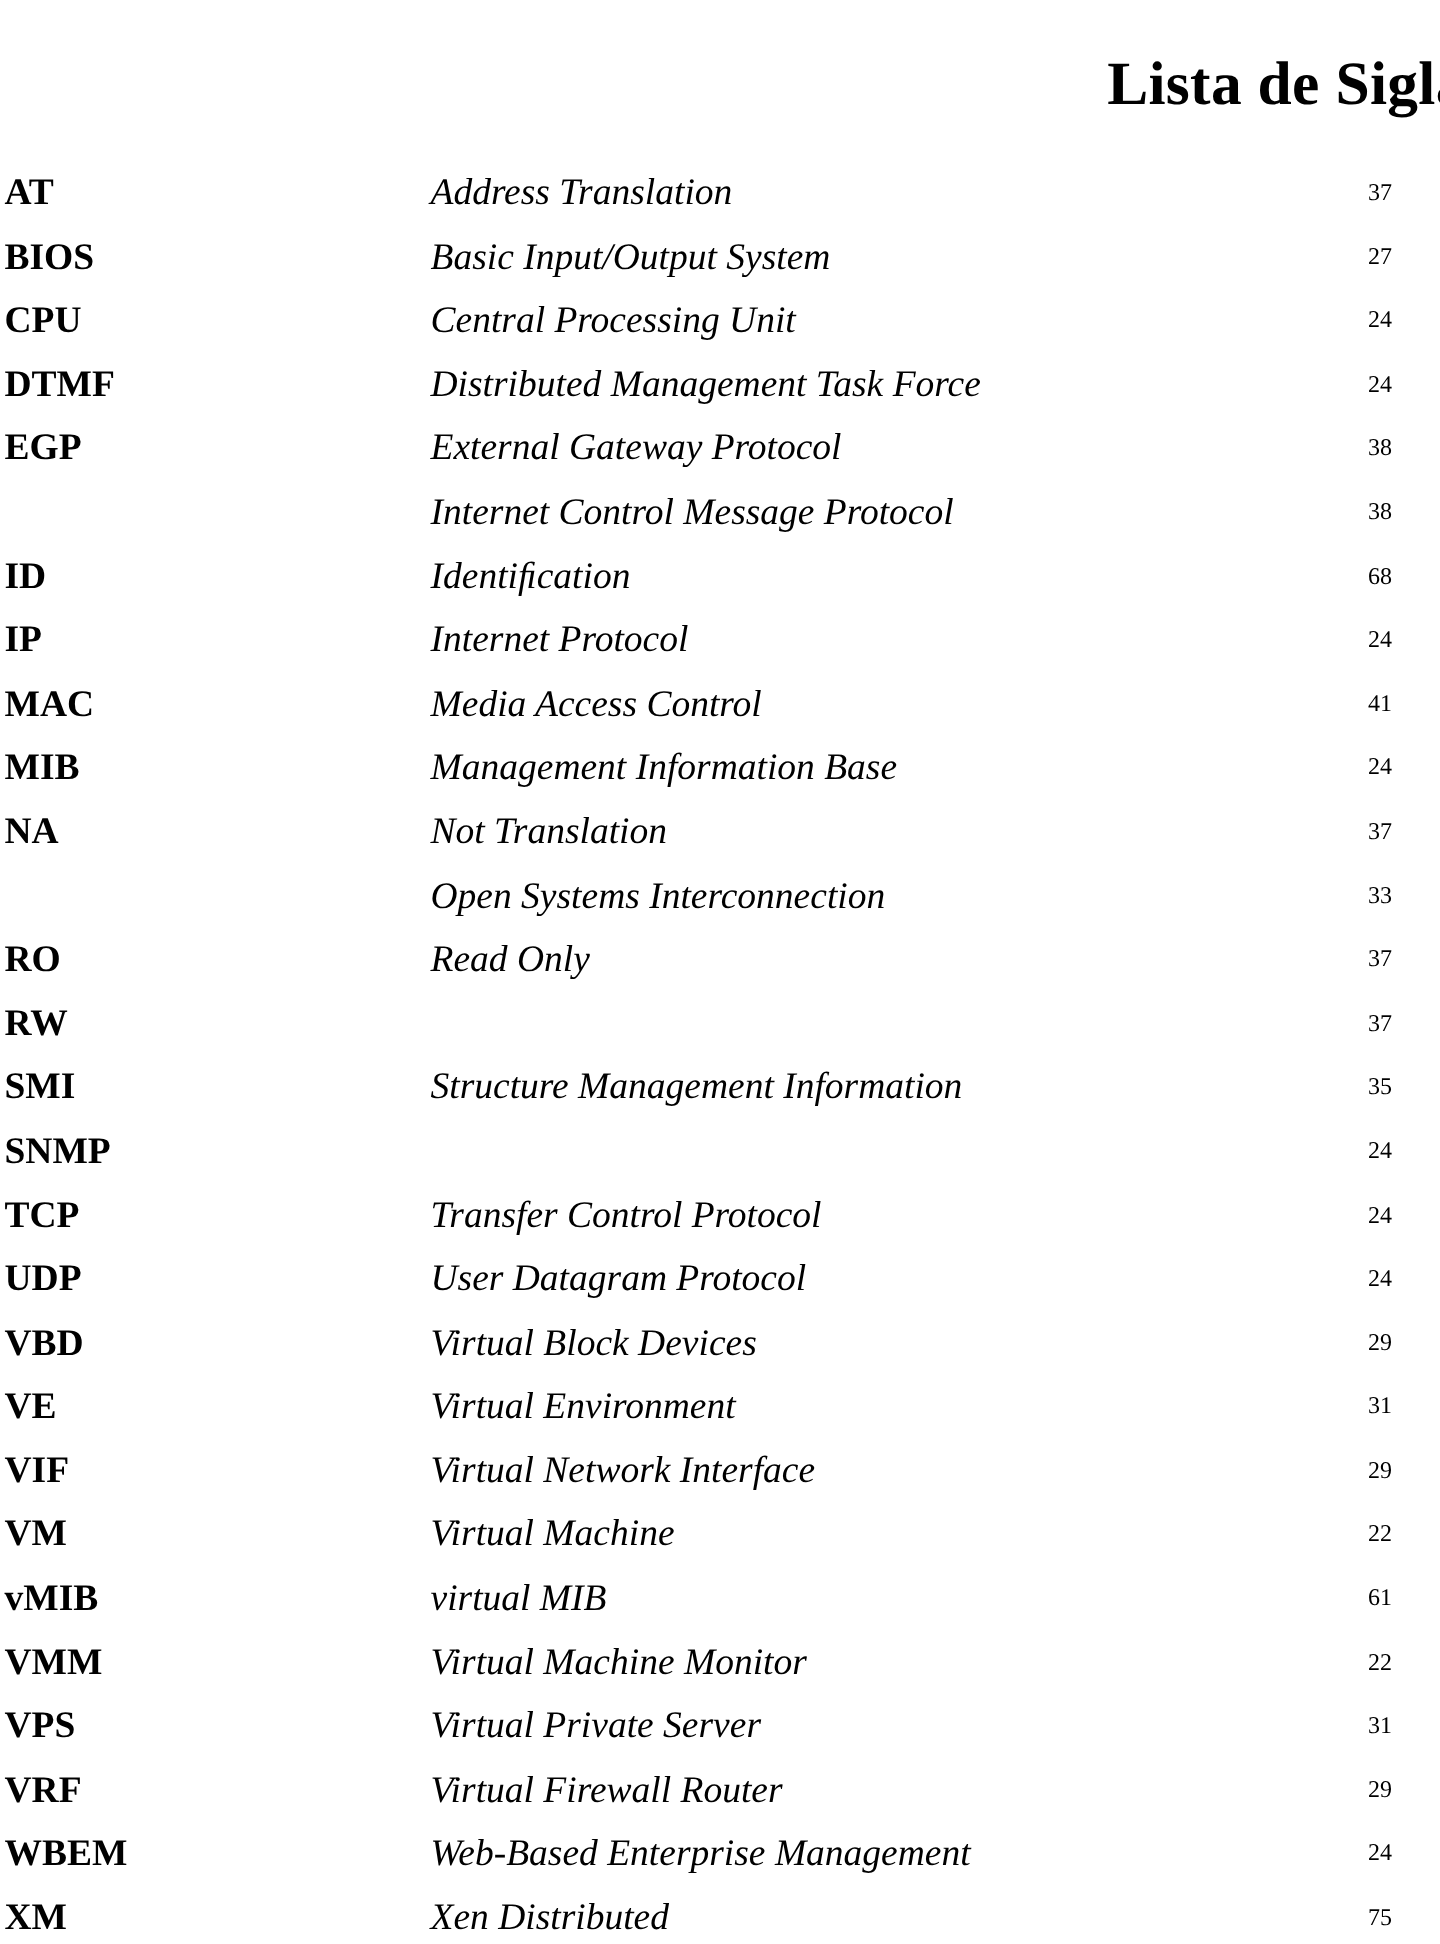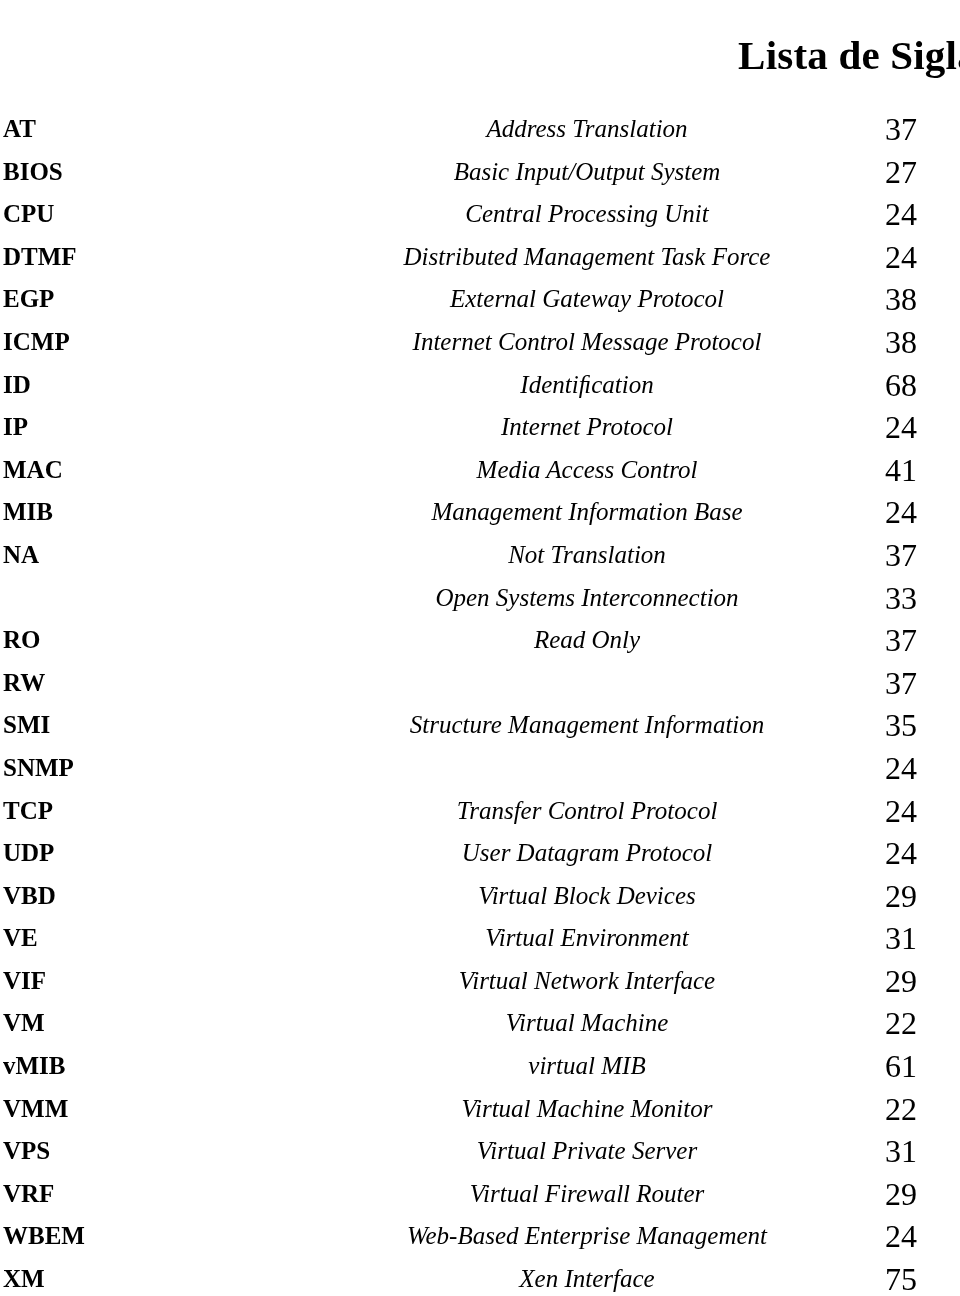--- a/index.html
+++ b/index.html
@@ -63,32 +63,32 @@
   }
 
   .col-desc {
     position: absolute;
     left: 287px;
     top: 0;
     width: 600px;
     font-style: italic;
     font-size: 25px;
     line-height: 30px;
-    text-align: center;
+    text-align: left;
     white-space: nowrap;
   }
 
   .col-page {
     position: absolute;
     right: 5px;
     top: 0;
     width: 70px;
-    font-size: 32px;
+    font-size: 16px;
     line-height: 30px;
-    text-align: left;
+    text-align: center;
     font-style: normal;
     font-weight: normal;
     white-space: nowrap;
   }
 </style>
 </head>
 <body>
 
 <div class="page">
 
@@ -114,21 +114,20 @@
         <div class="col-abbr">DTMF</div>
         <div class="col-desc">Distributed Management Task Force</div>
         <div class="col-page">24</div>
       </div>
       <div class="siglas-row">
         <div class="col-abbr">EGP</div>
         <div class="col-desc">External Gateway Protocol</div>
         <div class="col-page">38</div>
       </div>
       <div class="siglas-row">
-        <div class="col-abbr">ICMP</div>
         <div class="col-desc">Internet Control Message Protocol</div>
         <div class="col-page">38</div>
       </div>
       <div class="siglas-row">
         <div class="col-abbr">ID</div>
         <div class="col-desc">Identiﬁcation</div>
         <div class="col-page">68</div>
       </div>
       <div class="siglas-row">
         <div class="col-abbr">IP</div>
@@ -222,18 +221,18 @@
         <div class="col-desc">Virtual Firewall Router</div>
         <div class="col-page">29</div>
       </div>
       <div class="siglas-row">
         <div class="col-abbr">WBEM</div>
         <div class="col-desc">Web-Based Enterprise Management</div>
         <div class="col-page">24</div>
       </div>
       <div class="siglas-row">
         <div class="col-abbr">XM</div>
-        <div class="col-desc">Xen Interface</div>
+        <div class="col-desc">Xen Distributed</div>
         <div class="col-page">75</div>
       </div>
     </div>
 
 </div>
 
 </body></html>

